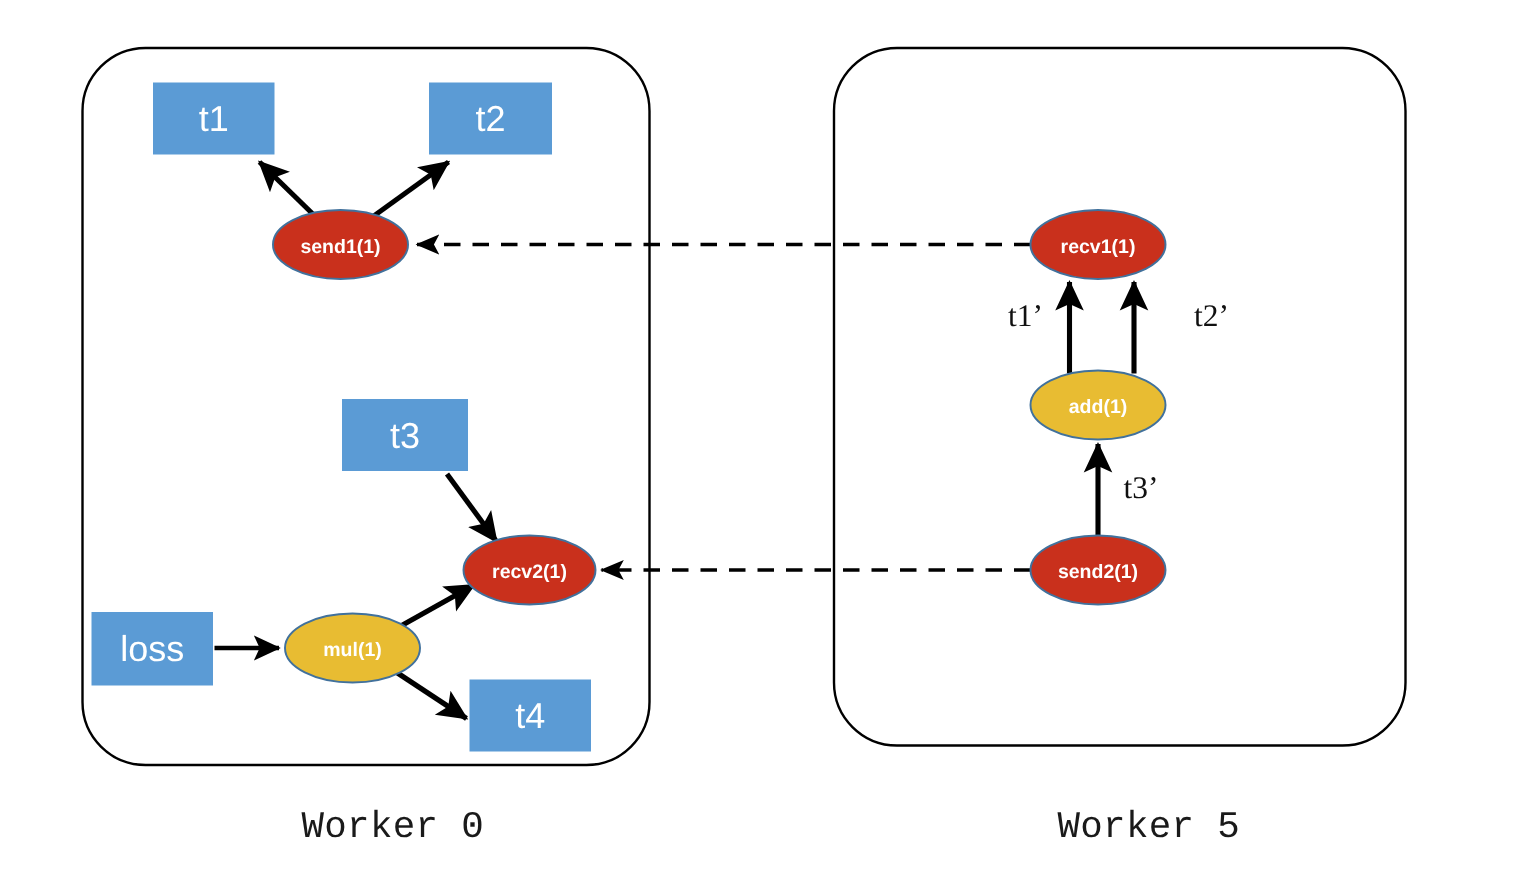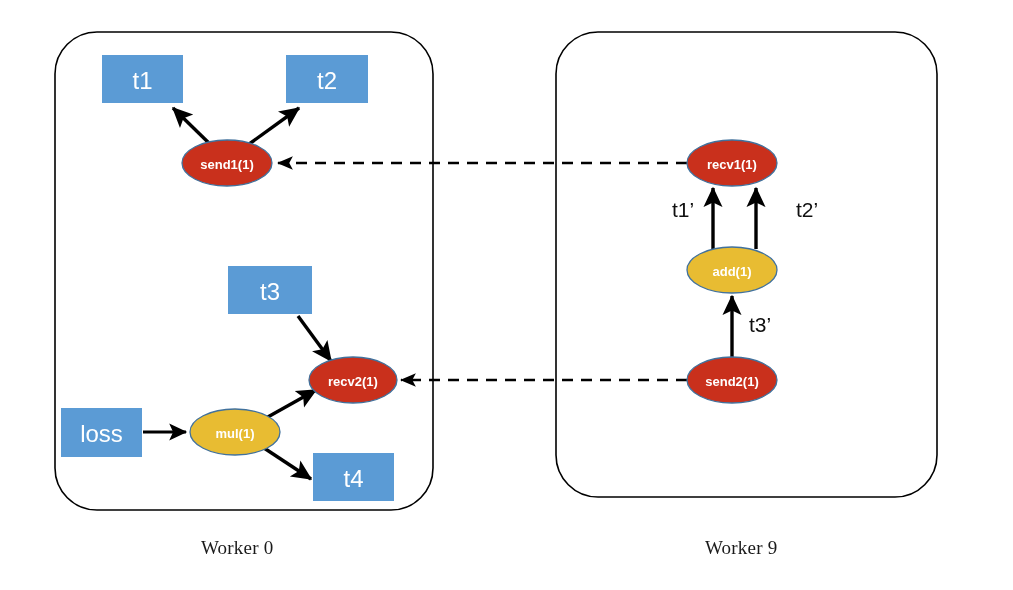--- a/index.html
+++ b/index.html
@@ -1,24 +1,24 @@
 <!DOCTYPE html>
 <html><head>
 <meta charset="utf-8">
 <style>
   html,body{margin:0;padding:0;background:#ffffff;}
   body{width:1013px;height:590px;overflow:hidden;font-family:"Liberation Sans",sans-serif;}
   #stage{position:relative;width:1013px;height:556px;background:#fff;}
   svg.layer{position:absolute;left:0;top:0;width:1013px;height:590px;}
   .worker-label{
-    position:absolute;font-family:Liberation Serif, serif;
-    font-size:19px;color:#1a1a1a;white-space:nowrap;letter-spacing:.2px;
+    position:absolute;font-family:Liberation Mono, monospace;
+    font-size:25px;color:#1a1a1a;white-space:nowrap;letter-spacing:.2px;
   }
   .edge-label{
-    position:absolute;font-family:Liberation Sans, sans-serif;
+    position:absolute;font-family:Liberation Serif, serif;
     font-size:21px;color:#101010;white-space:nowrap;
   }
   .node-text{
     font-family:"Liberation Sans",sans-serif;fill:#ffffff;
     text-anchor:middle;dominant-baseline:central;
   }
   .tensor-text{font-size:24px;font-weight:400;}
   .op-text{font-size:13px;font-weight:700;}
 </style>
 </head>
@@ -110,15 +110,15 @@
         <text class="node-text op-text" x="732" y="381">send2(1)</text>
       </g>
     </g>
   </svg>
 
   <div class="edge-label" style="left:672px;top:198px;">t1’</div>
   <div class="edge-label" style="left:796px;top:198px;">t2’</div>
   <div class="edge-label" style="left:749px;top:313px;">t3’</div>
 
   <div class="worker-label" style="left:201px;top:537px;">Worker 0</div>
-  <div class="worker-label" style="left:705px;top:537px;">Worker 9</div>
+  <div class="worker-label" style="left:705px;top:537px;">Worker 5</div>
 
 </div>
 
 </body></html>

